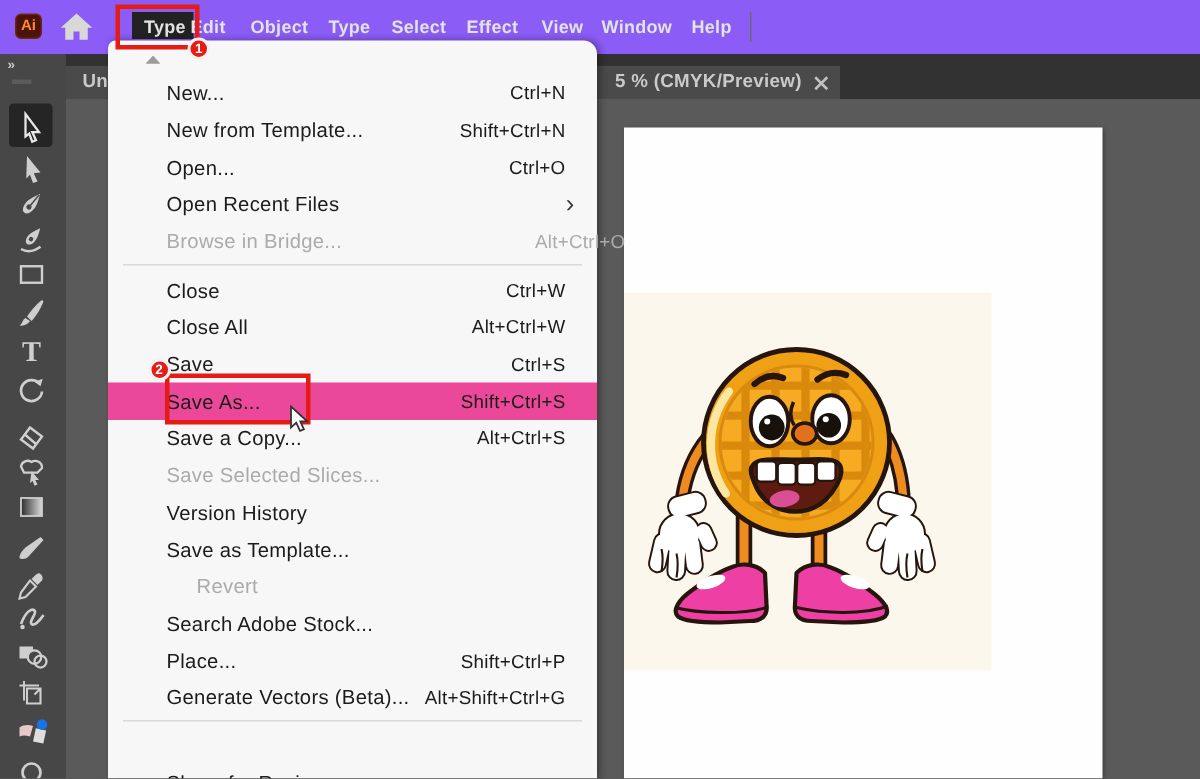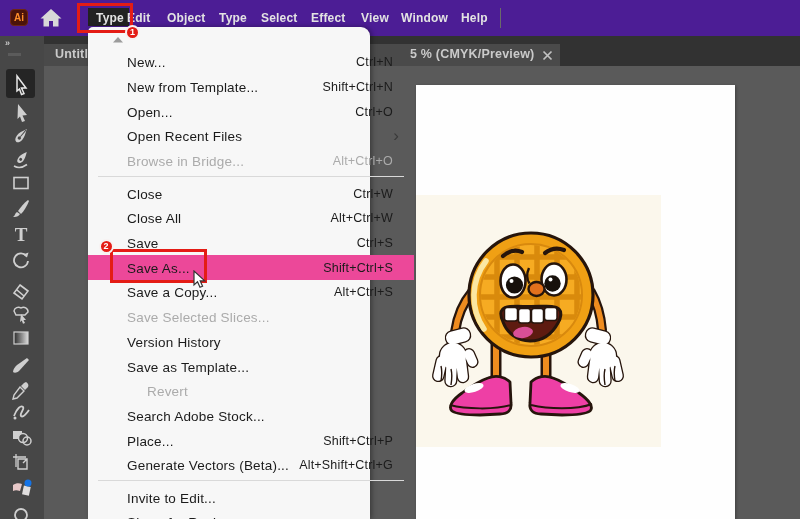--- a/index.html
+++ b/index.html
@@ -86,21 +86,21 @@
 <path d="M502,310 C506,305 517,306.5 531,306.5 C545,306.5 555,305 559,309 C562,312 561,318 558,323 C552,334 543,341 530,341 C517,341 507,333 503,322 C500,315 500,312 502,310 Z" fill="#5e1b10" stroke="#26150c" stroke-width="3"></path>
 <ellipse cx="523" cy="332.5" rx="10" ry="5.5" fill="#d94f96" transform="rotate(-8 523 332)"></ellipse>
 <g fill="#ffffff" stroke="#26150c" stroke-width="1.5" stroke-linejoin="round">
 <rect x="504.5" y="307.5" width="13" height="13.5" rx="2.5"></rect>
 <rect x="518.5" y="308.5" width="12" height="14.5" rx="2.5"></rect>
 <rect x="531.5" y="308.5" width="12" height="14.5" rx="2.5"></rect>
 <rect x="544.5" y="307.5" width="12.5" height="13" rx="2.5"></rect>
 </g>
 </svg>
 
-<div class="abs" style="left:0;top:0;width:800px;height:36px;background:#4c1d95">
+<div class="abs" style="left:0;top:0;width:800px;height:36px;background:#8b5cf6">
   <div class="abs" style="left:10px;top:9px;width:18px;height:17px;background:#4b130a;border:1px solid #6e2613;border-radius:4px;box-sizing:border-box;text-align:center;line-height:15px;font-size:10px;font-weight:bold;color:#ff8e2a">Ai</div>
   <svg class="abs" style="left:39px;top:8px" width="24" height="20" viewBox="0 0 24 20">
     <path d="M12,1 L1.5,10.5 L4.5,10.5 L4.5,18.5 L10,18.5 L10,13 L14,13 L14,18.5 L19.5,18.5 L19.5,10.5 L22.5,10.5 Z" fill="#d8d8d8"></path>
   </svg>
   <div class="abs" style="left:88px;top:8px;width:41px;height:18px;background:#222222"></div>
   <span class="mitem" style="left:96px">Type</span>
     <span class="mitem" style="left:127px">Edit</span>
     <span class="mitem" style="left:167px">Object</span>
     <span class="mitem" style="left:219px">Type</span>
     <span class="mitem" style="left:261px">Select</span>
@@ -202,41 +202,41 @@
           <circle cx="7" cy="-5" r="3.5" fill="#1473e6"></circle>
         </g>
         <g transform="translate(21,516)">
           <circle cx="0" cy="-1" r="6" fill="none" stroke="#cfcfcf" stroke-width="1.8"></circle>
           <path d="M4,4 L8,8" stroke="#cfcfcf" stroke-width="2"></path>
         </g>
       </g>
   </svg>
 </div>
 
-<div class="abs" style="left:88px;top:27px;width:282px;height:492px;background:#f7f7f7;border-radius:5px 9px 0 0;box-shadow:2px 0 5px rgba(0,0,0,.35)">
+<div class="abs" style="left:72px;top:27px;width:326px;height:492px;background:#f7f7f7;border-radius:5px 9px 0 0;box-shadow:2px 0 5px rgba(0,0,0,.35)">
   <svg class="abs" style="left:25px;top:10px" width="10" height="5.5" viewBox="0 0 10 5.5">
       <path d="M5,0 L10,5.5 L0,5.5 Z" fill="#9c9c9c"></path>
     </svg>
   <div class="row abs" style="top:23.0px;">
       <span class="lab">New...</span>
       <span class="sc">Ctrl+N</span>
     </div>
 <div class="row abs" style="top:47.7px;">
       <span class="lab">New from Template...</span>
       <span class="sc">Shift+Ctrl+N</span>
     </div>
 <div class="row abs" style="top:72.4px;">
       <span class="lab">Open...</span>
       <span class="sc">Ctrl+O</span>
     </div>
 <div class="row abs" style="top:97.1px;">
       <span class="lab">Open Recent Files</span>
       <span class="arr">›</span>
     </div>
-<div class="row abs" style="top:121.8px;">
+<div class="row abs" style="top:121.8px;padding-left:40px;">
       <span class="lab dis">Browse in Bridge...</span>
       <span class="sc dis">Alt+Ctrl+O</span>
     </div>
 <div class="abs" style="left:10px;top:149.0px;width:306px;height:1px;background:#d9d9d9"></div>
 <div class="row abs" style="top:154.3px;">
       <span class="lab">Close</span>
       <span class="sc">Ctrl+W</span>
     </div>
 <div class="row abs" style="top:179.0px;">
       <span class="lab">Close All</span>
@@ -271,23 +271,20 @@
     </div>
 <div class="row abs" style="top:401.3px;">
       <span class="lab">Place...</span>
       <span class="sc">Shift+Ctrl+P</span>
     </div>
 <div class="row abs" style="top:426.0px;">
       <span class="lab">Generate Vectors (Beta)...</span>
       <span class="sc">Alt+Shift+Ctrl+G</span>
     </div>
 <div class="abs" style="left:10px;top:453.1px;width:306px;height:1px;background:#d9d9d9"></div>
-<div class="row abs" style="top:458.4px;">
-      <span class="lab">Invite to Edit...</span>
-    </div>
 <div class="row abs" style="top:483.1px;">
       <span class="lab">Share for Review...</span>
     </div>
 </div>
 
 <div class="abs" style="left:77px;top:3px;width:56px;height:30px;border:3px solid #e41c15;box-sizing:border-box"></div>
 <div class="abs" style="left:110px;top:249px;width:97px;height:34px;border:3px solid #e41c15;box-sizing:border-box"></div>
 <div class="abs" style="left:125px;top:24.5px;width:15px;height:15px;border-radius:50%;background:#e41c15;border:2px solid #f7f2f2;box-sizing:border-box;color:#fff;font-size:9px;font-weight:bold;text-align:center;line-height:11px">1</div>
 <div class="abs" style="left:98.5px;top:239px;width:15px;height:15px;border-radius:50%;background:#e41c15;border:2px solid #f7f2f2;box-sizing:border-box;color:#fff;font-size:9px;font-weight:bold;text-align:center;line-height:11px">2</div>
 <svg class="abs" style="left:193px;top:270px" width="13" height="19" viewBox="0 0 13 19">

